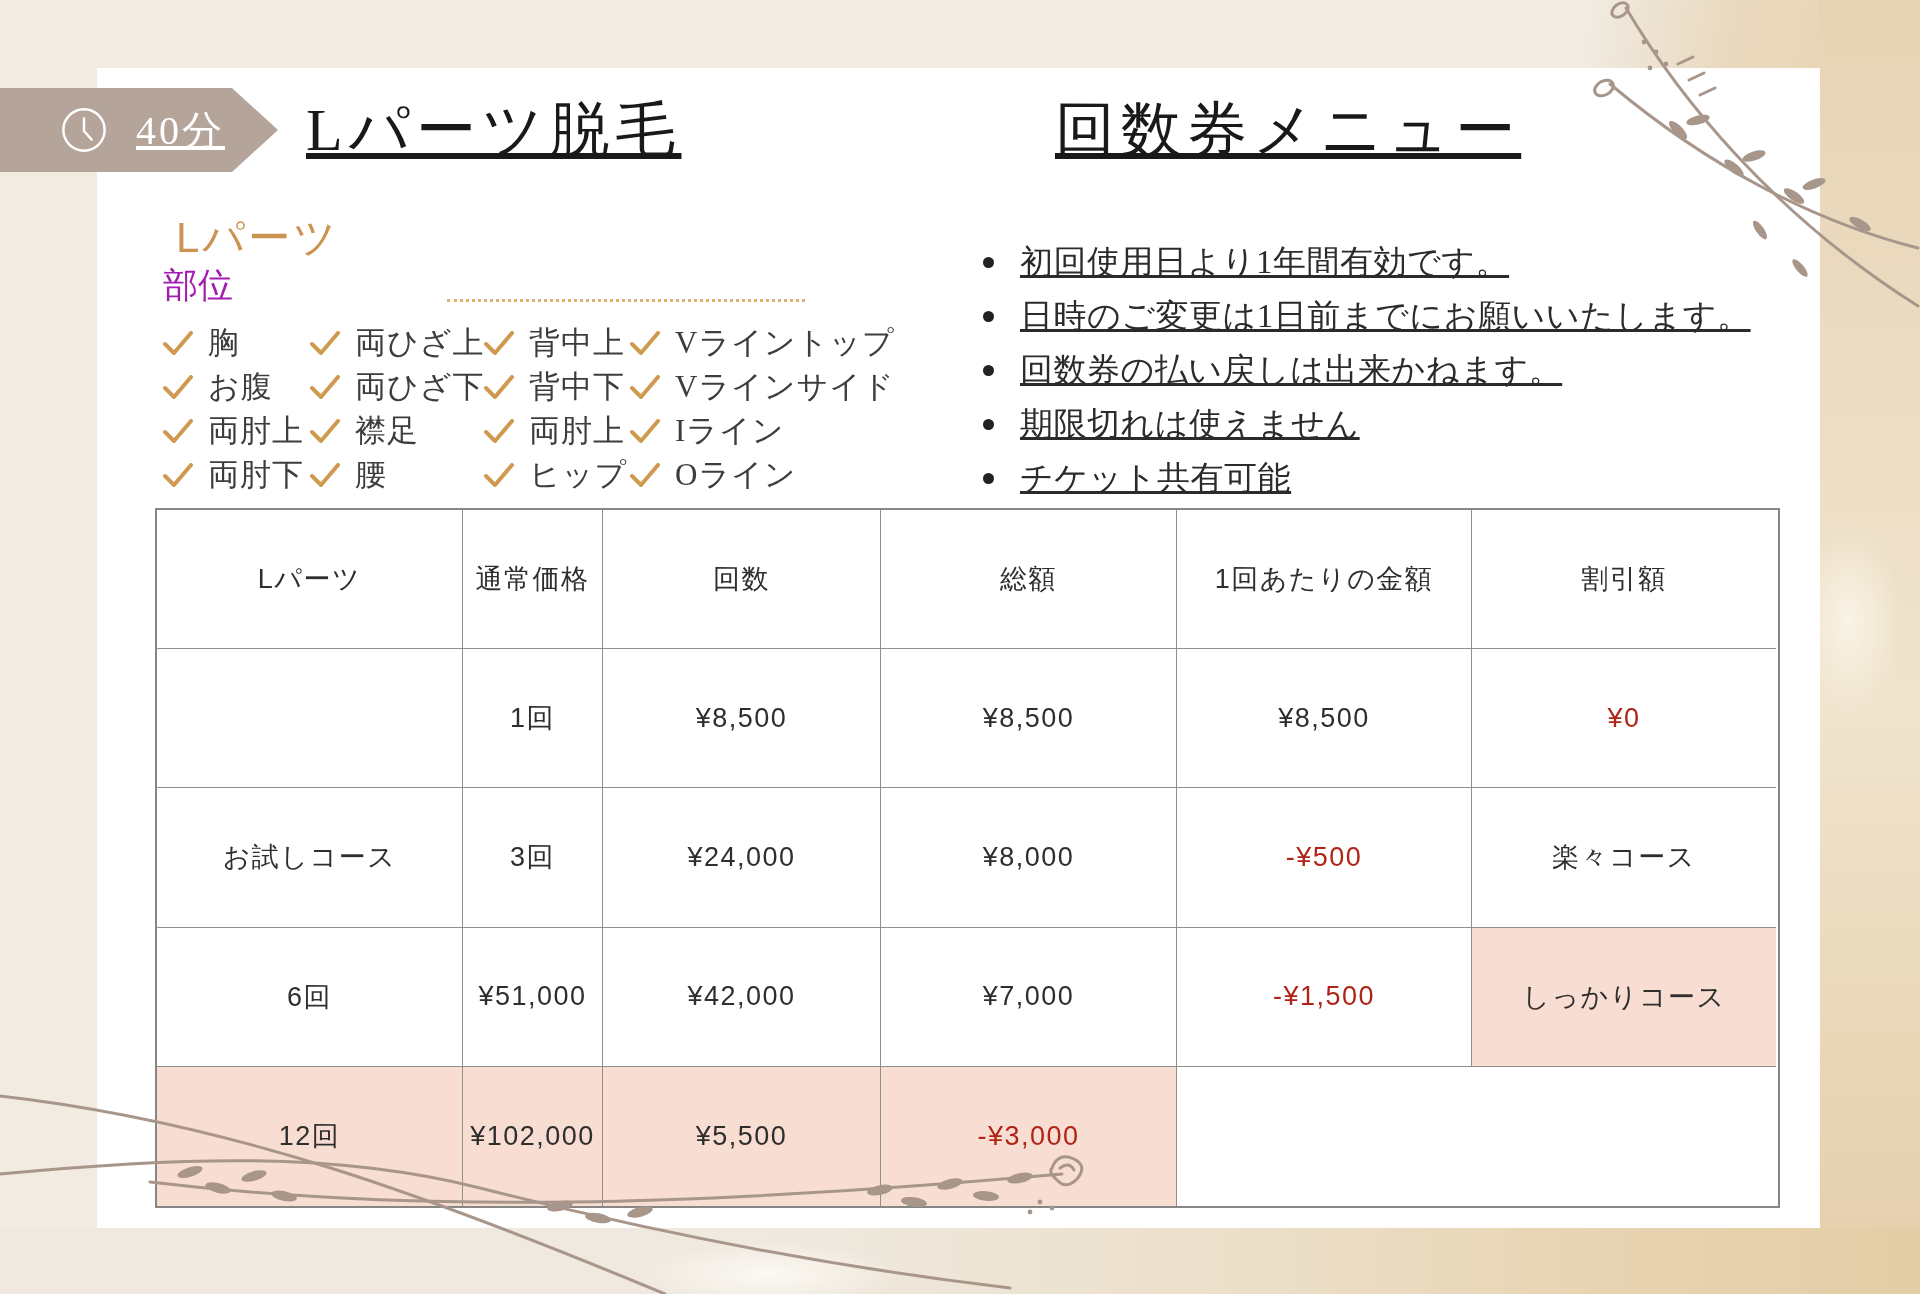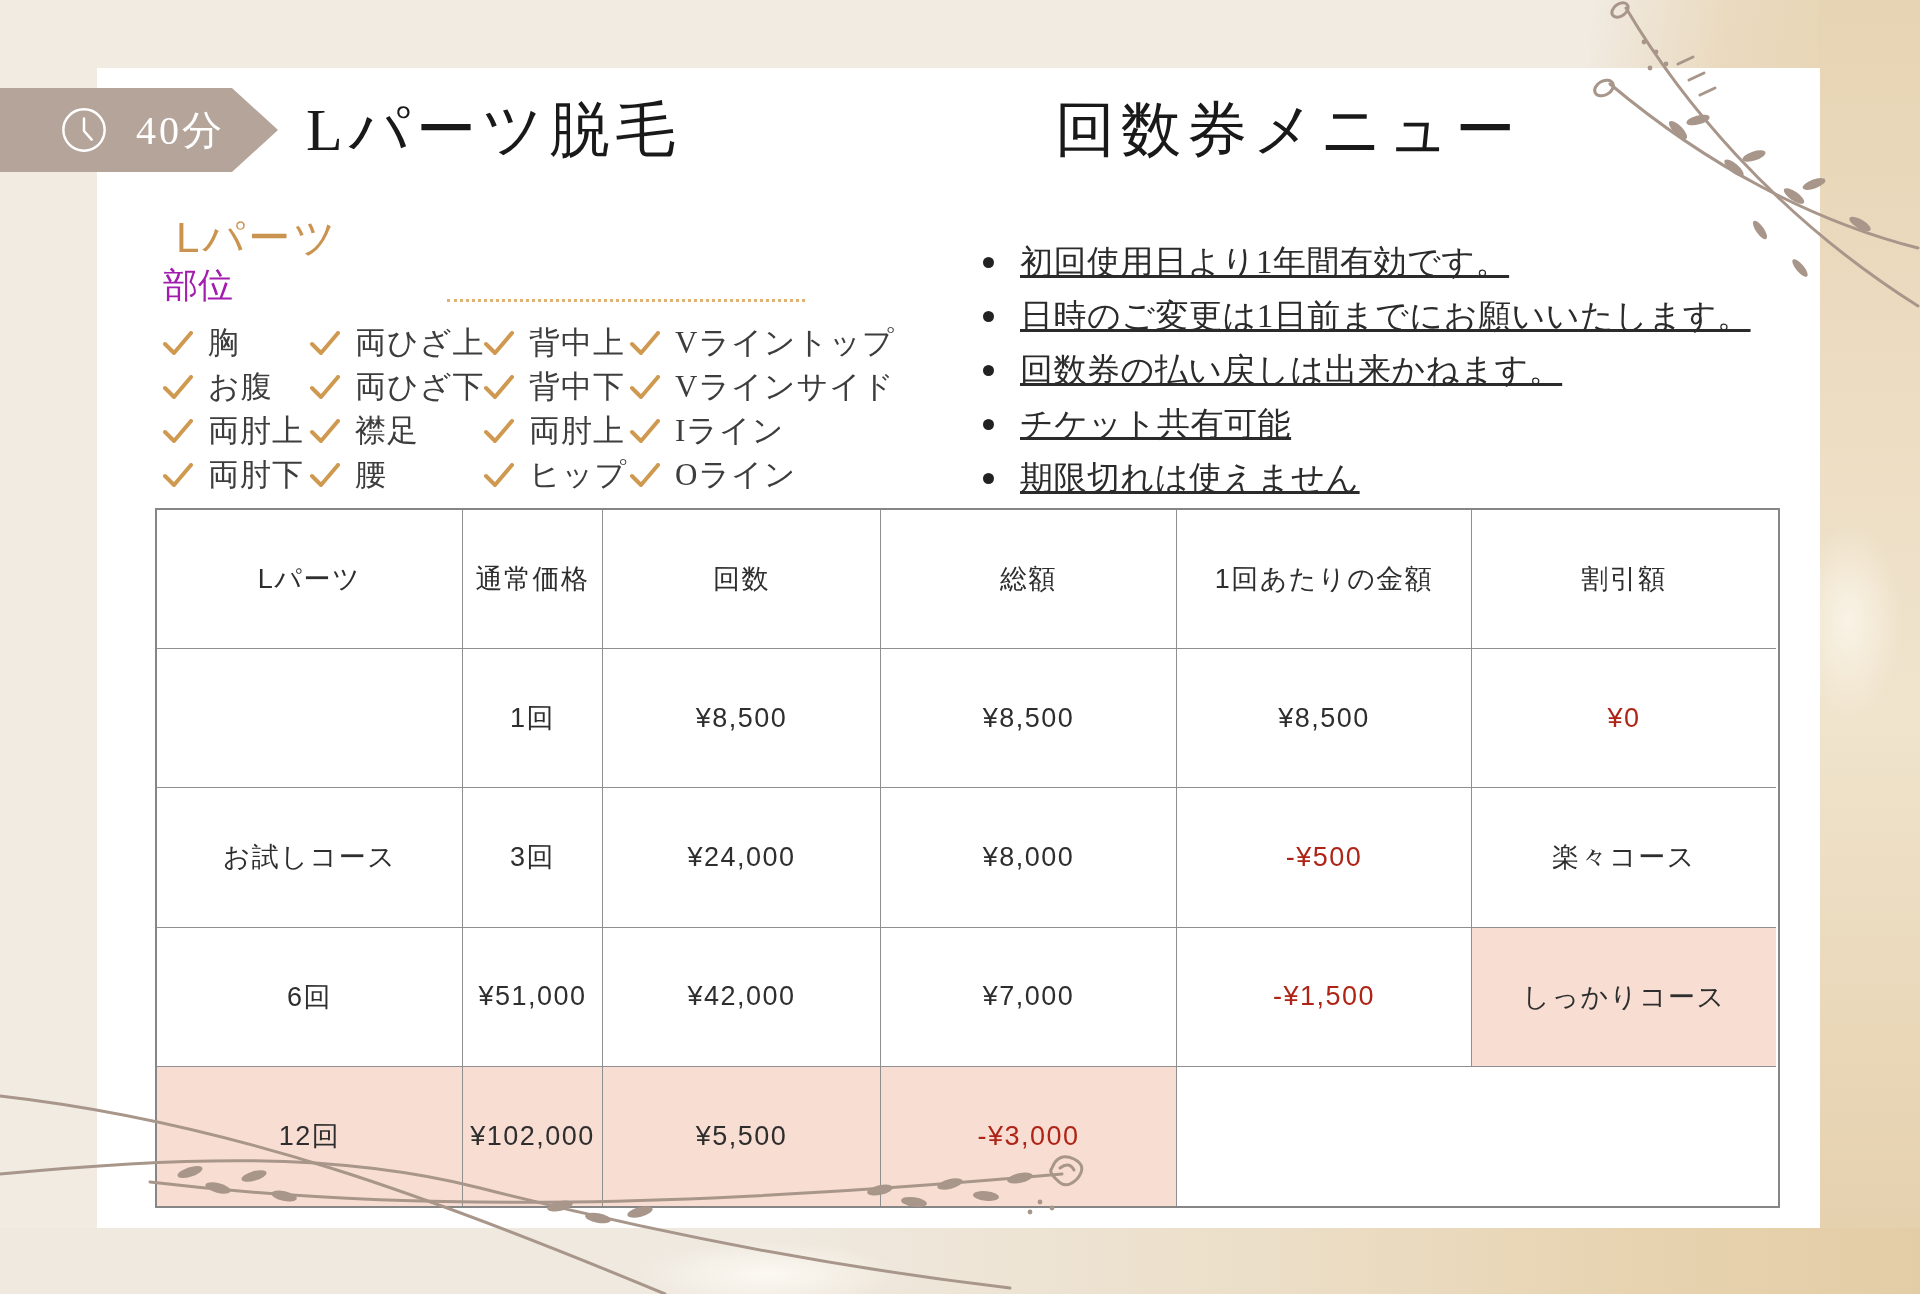--- a/index.html
+++ b/index.html
@@ -29,27 +29,27 @@
       linear-gradient(to right,#efe9e0 0%,#efe9e0 40%,#ecdfc9 65%,#e7d3b0 85%,#e3cda6 100%);
   }
   
   .card{position:absolute;left:97px;top:68px;width:1723px;height:1160px;background:#ffffff;z-index:1;}
 
   
   .ribbon{
     position:absolute;left:0;top:88px;width:278px;height:84px;z-index:3;
     background:#b5a49a;color:#fff;
     clip-path:polygon(0 0,232px 0,278px 42px,232px 84px,0 84px);
-    display:flex;align-items:center;gap:28px;padding-left:60px;box-sizing:border-box;
+    display:flex;align-items:center;gap:28px;padding-left:60px;box-sizing:border-box;text-decoration:underline;
   }
   .ribbon svg{width:48px;height:48px;flex:none;}
   .ribbon .duration{font-size:40px;letter-spacing:3px;}
 
   
-  .title{position:absolute;top:90px;font-size:60px;letter-spacing:6px;color:#191919;z-index:2;white-space:nowrap;}
+  .title{position:absolute;top:90px;font-size:60px;letter-spacing:6px;color:#191919;z-index:2;white-space:nowrap;text-decoration:underline;}
   .title.left{left:306px;}
   .title.right{left:1055px;}
 
   
   .parts-heading{
     position:absolute;left:176px;top:210px;z-index:2;
     font-family:"Liberation Sans","DejaVu Sans",sans-serif;
     font-size:42px;font-weight:500;letter-spacing:3px;color:#ca9350;white-space:nowrap;
   }
   .parts-label{position:absolute;left:163px;top:262px;font-size:35px;color:#a21caf;z-index:2;}
@@ -212,22 +212,22 @@
           <path d="M2 13 L11 22 L28 2" fill="none" stroke="#d09950" stroke-width="4" stroke-linecap="round" stroke-linejoin="round"></path>
         </svg>
         <span class="check-label">Oライン</span>
       </div>
   </div>
 
   <ul class="notes">
     <li>初回使用日より1年間有効です。</li>
     <li>日時のご変更は1日前までにお願いいたします。</li>
     <li>回数券の払い戻しは出来かねます。</li>
+    <li>期限切れは使えません</li>
     <li>チケット共有可能</li>
-    <li>期限切れは使えません</li>
   </ul>
 
   <div class="ptable">
     <div class="cell">Lパーツ</div>
     <div class="cell">通常価格</div>
     <div class="cell">回数</div>
     <div class="cell">総額</div>
     <div class="cell">1回あたりの金額</div>
     <div class="cell">割引額</div>
 

